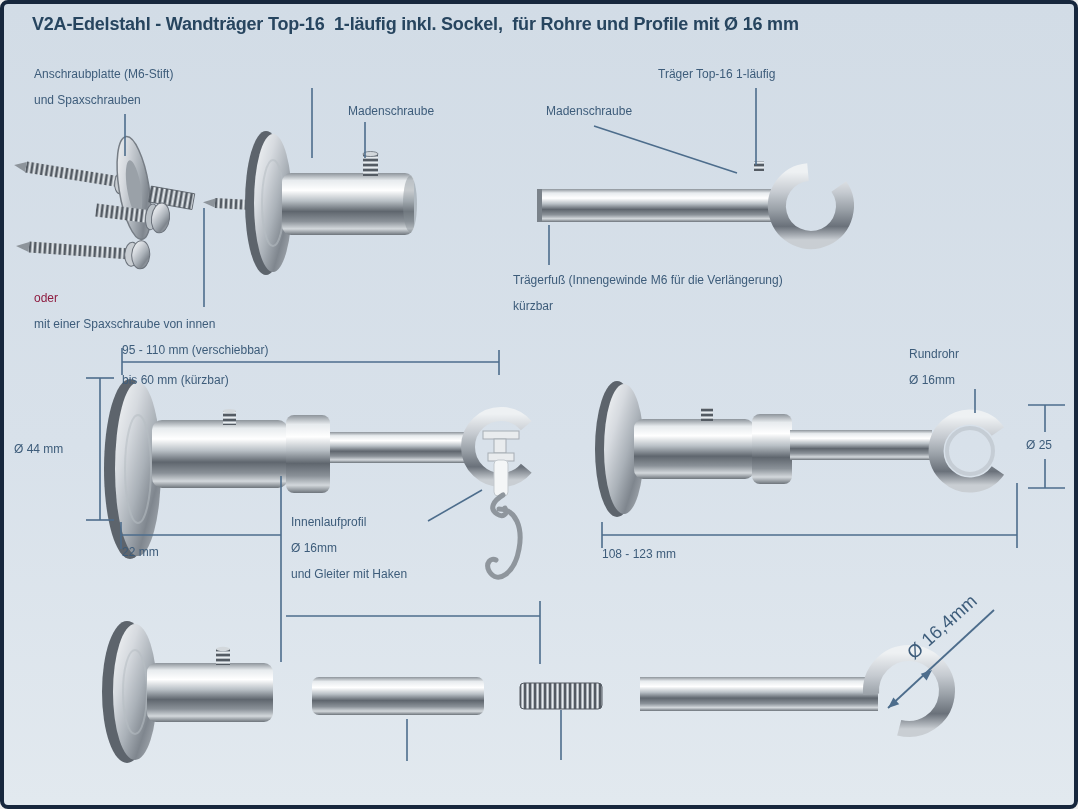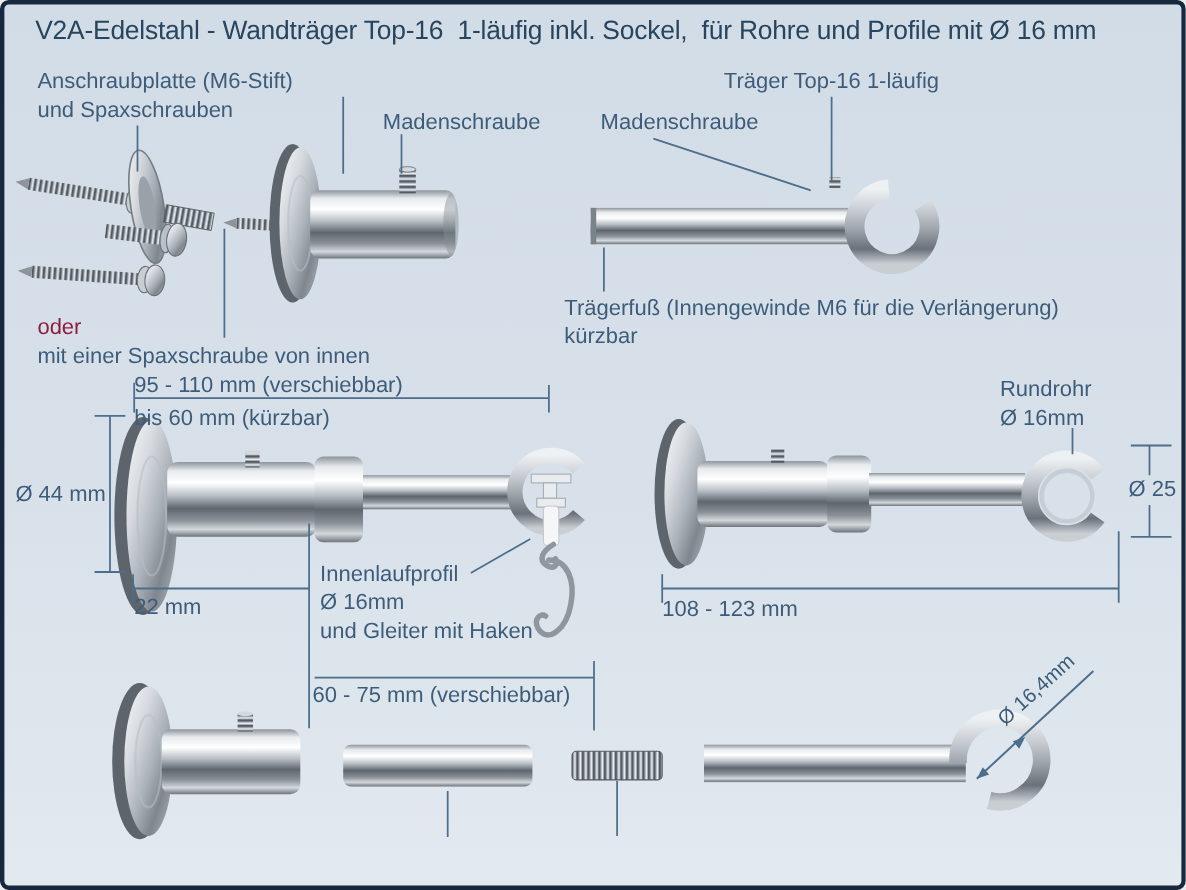--- a/index.html
+++ b/index.html
@@ -8,24 +8,24 @@
   }
   html,body{margin:0;padding:0;background:#eee;}
   #stage{
     position:relative; width:1078px; height:809px; box-sizing:border-box;
     border:4px solid var(--border); border-radius:8px; overflow:hidden;
     background:linear-gradient(180deg,#d2dce6 0%,#d8e1ea 55%,#e2e9ef 100%);
     font-family:"Liberation Sans",sans-serif; color:var(--label);
   }
   svg{position:absolute;left:0;top:0;}
   .ttl{
-    position:absolute; left:28px; top:10px; font-size:24px; font-weight:normal;
+    position:absolute; left:28px; top:10px; font-size:18px; font-weight:bold;
     color:var(--title); white-space:pre; letter-spacing:-0.2px;
   }
-  .lbl{position:absolute; font-size:20px; line-height:26px; white-space:nowrap; color:var(--label);}
+  .lbl{position:absolute; font-size:12px; line-height:26px; white-space:nowrap; color:var(--label);}
   .ctr{text-align:left; white-space:nowrap;}
   .red{color:var(--accent); font-weight:normal;}
   .rot{
     position:absolute; left:878px; top:612px; width:120px; text-align:center;
     transform:rotate(-42deg); transform-origin:center; font-size:18.5px;
   }
 </style>
 </head>
 <body>
 
@@ -220,18 +220,17 @@
   <div class="lbl ctr" style="left:905px;width:130px;top:337px">Rundrohr</div>
   <div class="lbl ctr" style="left:905px;width:130px;top:363px">Ø 16mm</div>
 
   <div class="lbl" style="left:10px;top:432px">Ø 44 mm</div>
   <div class="lbl ctr" style="left:118px;width:160px;top:535px">22 mm</div>
 
   <div class="lbl" style="left:287px;top:505px">Innenlaufprofil</div>
   <div class="lbl" style="left:287px;top:531px">Ø 16mm</div>
   <div class="lbl" style="left:287px;top:557px">und Gleiter mit Haken</div>
 
-  <div class="lbl ctr" style="left:280px;width:258px;top:615px">60 - 75 mm (verschiebbar)</div>
   <div class="lbl ctr" style="left:598px;width:415px;top:537px">108 - 123 mm</div>
   <div class="lbl" style="left:1022px;top:428px">Ø 25</div>
   <div class="rot">Ø 16,4mm</div>
 
 </div>
 
 </body></html>

